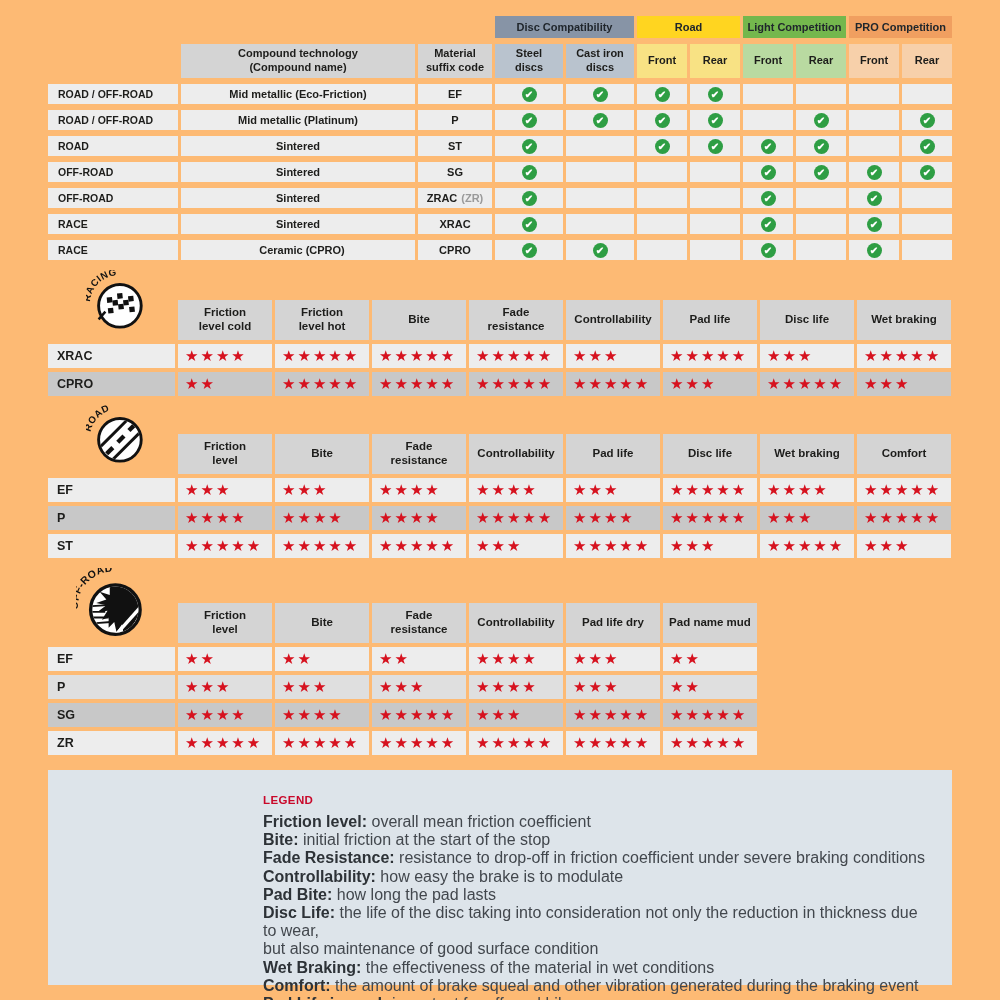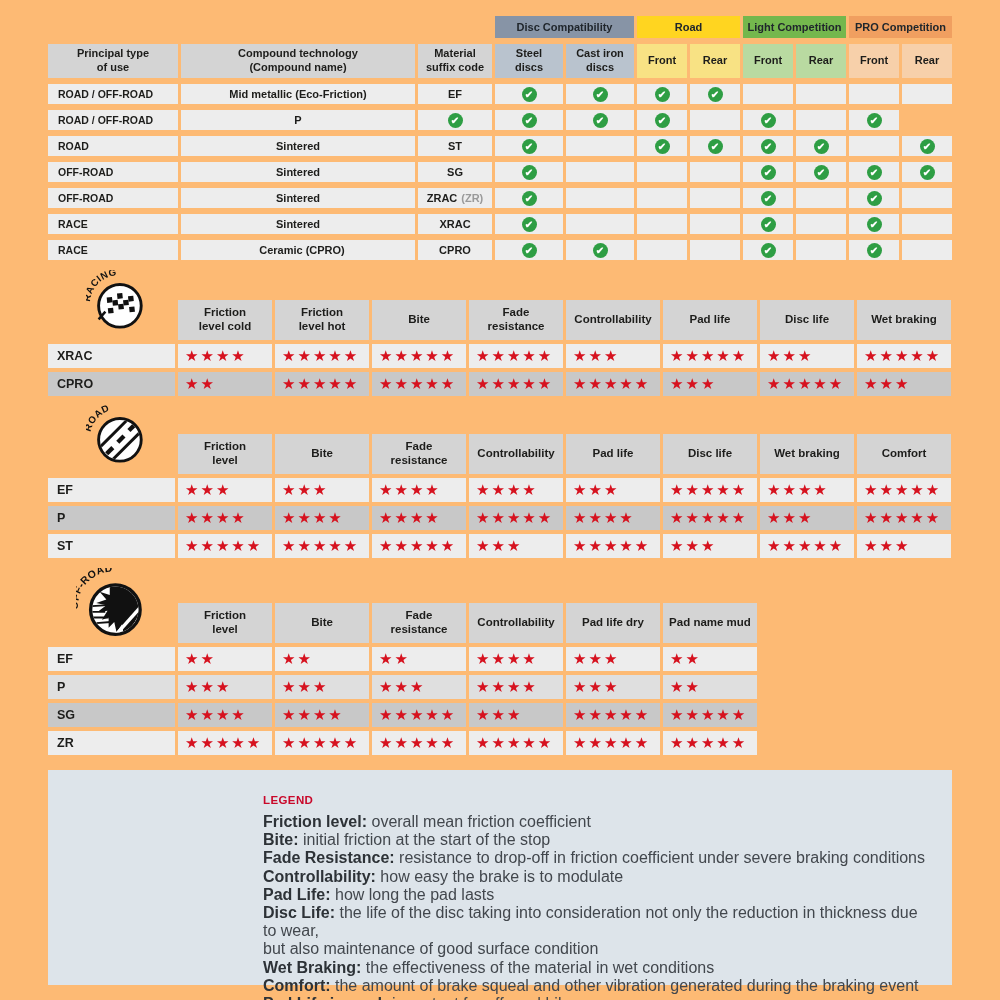--- a/index.html
+++ b/index.html
@@ -49,22 +49,20 @@
 </head>
 <body>
 
 <div class="page">
 
   <div id="compat-grid">
       <div class="group-h" style="grid-column: 4 / span 2; background: rgb(135, 148, 166);">Disc Compatibility</div>
       <div class="group-h" style="grid-column: 6 / span 2; background: rgb(255, 213, 32);">Road</div>
       <div class="group-h" style="grid-column: 8 / span 2; background: rgb(116, 183, 77);">Light Competition</div>
       <div class="group-h" style="grid-column: 10 / span 2; background: rgb(240, 159, 96);">PRO Competition</div>
-      <div class="col-h" style="grid-column: 1;">Principal type
-of use</div>
       <div class="col-h" style="grid-column: 2;">Compound technology
 (Compound name)</div>
       <div class="col-h" style="grid-column: 3;">Material
 suffix code</div>
       <div class="col-h" style="grid-column: 4; background: rgb(185, 195, 206);">Steel
 discs</div>
       <div class="col-h" style="grid-column: 5; background: rgb(185, 195, 206);">Cast iron
 discs</div>
       <div class="col-h" style="grid-column: 6; background: rgb(248, 226, 132);">Front</div>
       <div class="col-h" style="grid-column: 7; background: rgb(248, 226, 132);">Rear</div>
@@ -85,20 +83,21 @@
         <span class="check">✔</span>
       </div>
       <div class="body-c" style="grid-row: 3;">
         <span class="check">✔</span>
       </div>
       <div class="body-c" style="grid-row: 3;"></div>
       <div class="body-c" style="grid-row: 3;"></div>
       <div class="body-c" style="grid-row: 3;"></div>
       <div class="body-c" style="grid-row: 3;"></div>
       <div class="body-c use-c" style="grid-row: 4;">ROAD / OFF-ROAD</div>
+      <div class="body-c" style="grid-row: 4;">Mid metallic (Platinum)</div>
       <div class="body-c" style="grid-row: 4;">P</div>
       <div class="body-c" style="grid-row: 4;">
         <span class="check">✔</span>
       </div>
       <div class="body-c" style="grid-row: 4;">
         <span class="check">✔</span>
       </div>
       <div class="body-c" style="grid-row: 4;">
         <span class="check">✔</span>
       </div>
@@ -518,21 +517,21 @@
   </section>
 
   <div id="legend">
     <div id="legend-inner">
       <div id="legend-title">LEGEND</div>
       <div id="legend-lines">
           <div class="lg-line"><b>Friction level:</b> overall mean friction coefficient</div>
           <div class="lg-line"><b>Bite:</b> initial friction at the start of the stop</div>
           <div class="lg-line"><b>Fade Resistance:</b> resistance to drop-off in friction coefficient under severe braking conditions</div>
           <div class="lg-line"><b>Controllability:</b> how easy the brake is to modulate</div>
-          <div class="lg-line"><b>Pad Life:</b> how long the pad lasts</div>
+          <div class="lg-line"><b>Pad Bite:</b> how long the pad lasts</div>
           <div class="lg-line"><b>Disc Life:</b> the life of the disc taking into consideration not only the reduction in thickness due to wear,</div>
           <div class="lg-line">but also maintenance of good surface condition</div>
           <div class="lg-line"><b>Wet Braking:</b> the effectiveness of the material in wet conditions</div>
           <div class="lg-line"><b>Comfort:</b> the amount of brake squeal and other vibration generated during the braking event</div>
           <div class="lg-line"><b>Pad Life in mud:</b> important for off-road bikes</div>
         </div>
     </div>
   </div>
 
 </div>

